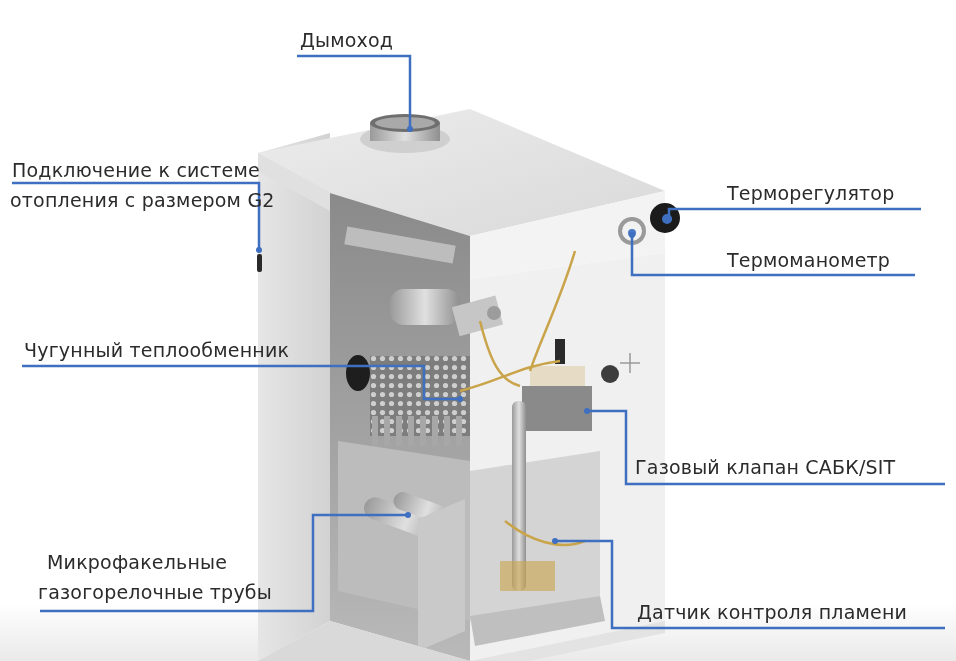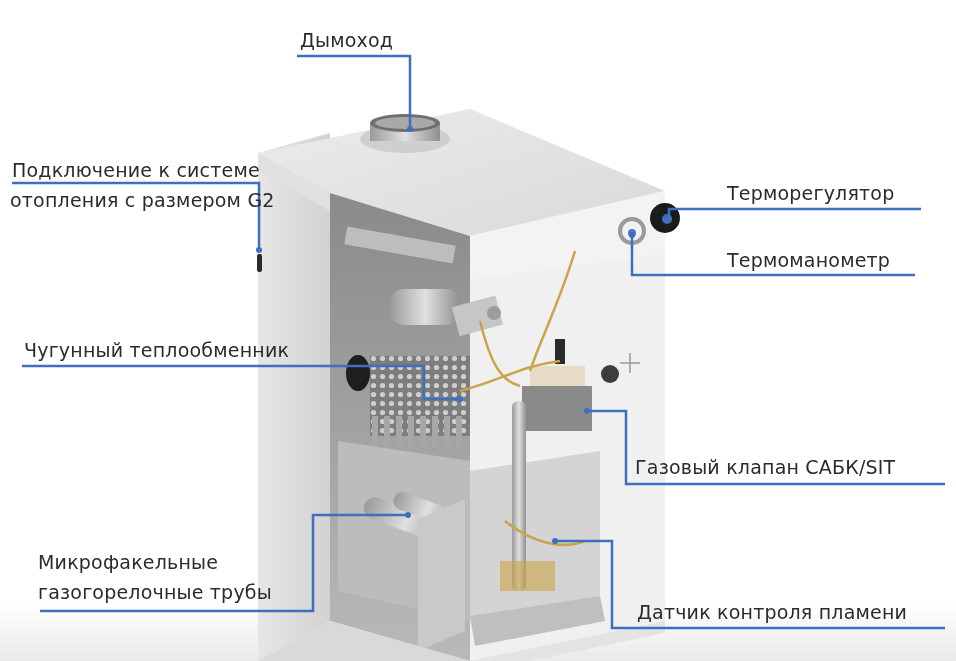--- a/index.html
+++ b/index.html
@@ -136,17 +136,17 @@
     </g>
   </svg>
 
   <div class="label" style="left:300px; top:8px;">Дымоход</div>
   <div class="label" style="left:12px; top:138px;text-align:center;">Подключение к системе</div>
   <div class="label" style="left:10px; top:168px;">отопления с размером G2</div>
   <div class="label" style="left:727px; top:228px;">Термоманометр</div>
   <div class="label" style="left:727px; top:161px;">Терморегулятор</div>
   <div class="label" style="left:635px; top:435px;">Газовый клапан САБК/SIT</div>
   <div class="label" style="left:24px; top:318px;">Чугунный теплообменник</div>
-  <div class="label" style="left:38px; top:530px;">Микрофакельные</div>
+  <div class="label" style="left:47px; top:530px;">Микрофакельные</div>
   <div class="label" style="left:38px; top:560px;">газогорелочные трубы</div>
   <div class="label" style="left:637px; top:580px;">Датчик контроля пламени</div>
 
 </div>
 
 </body></html>

